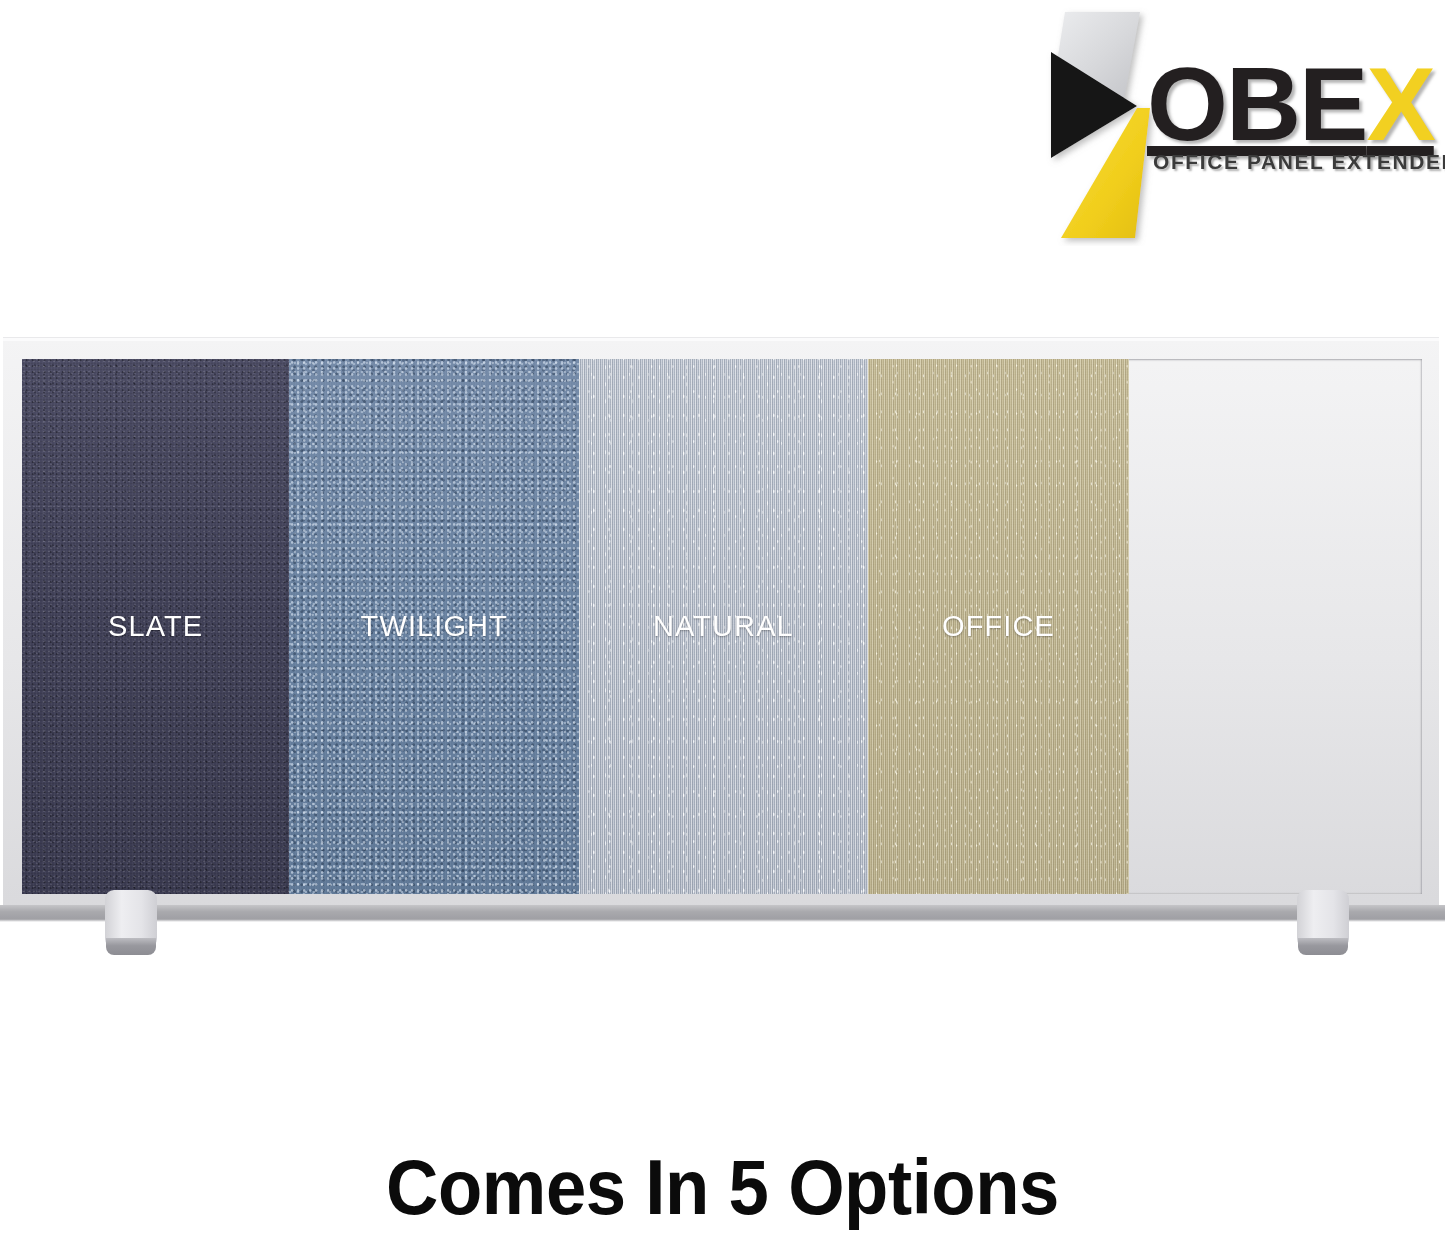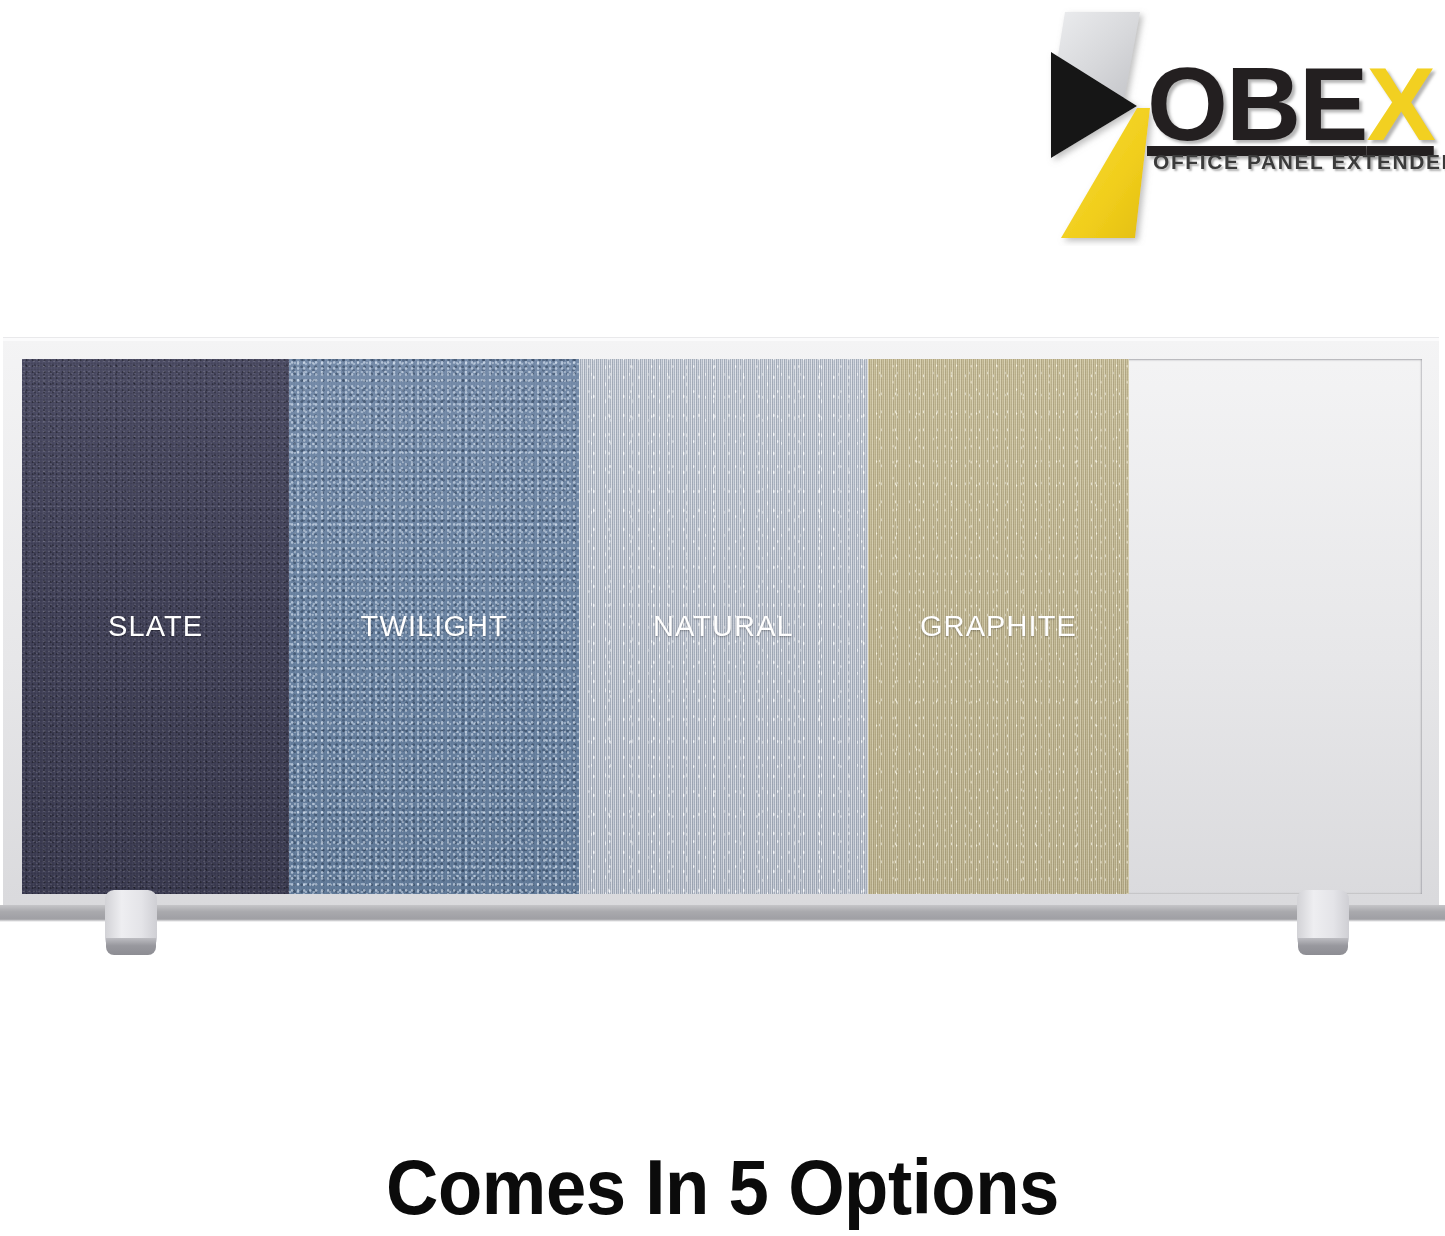--- a/index.html
+++ b/index.html
@@ -331,21 +331,21 @@
         <span class="swatch-label">TWILIGHT</span>
       </div>
 
       <div class="swatch" style="flex:0 0 20.6%">
         <div class="tex tex-overcast"></div>
         <span class="swatch-label">NATURAL</span>
       </div>
 
       <div class="swatch" style="flex:0 0 18.7%">
         <div class="tex tex-natural"></div>
-        <span class="swatch-label">GRAPHITE</span>
+        <span class="swatch-label">OFFICE</span>
       </div>
 
     </div>
   </div>
 
   <div id="panel-rail"></div>
   <div id="panel-rail-edge"></div>
 
   <div class="bracket" id="bracket-left">
     <div class="bracket-body"></div>

